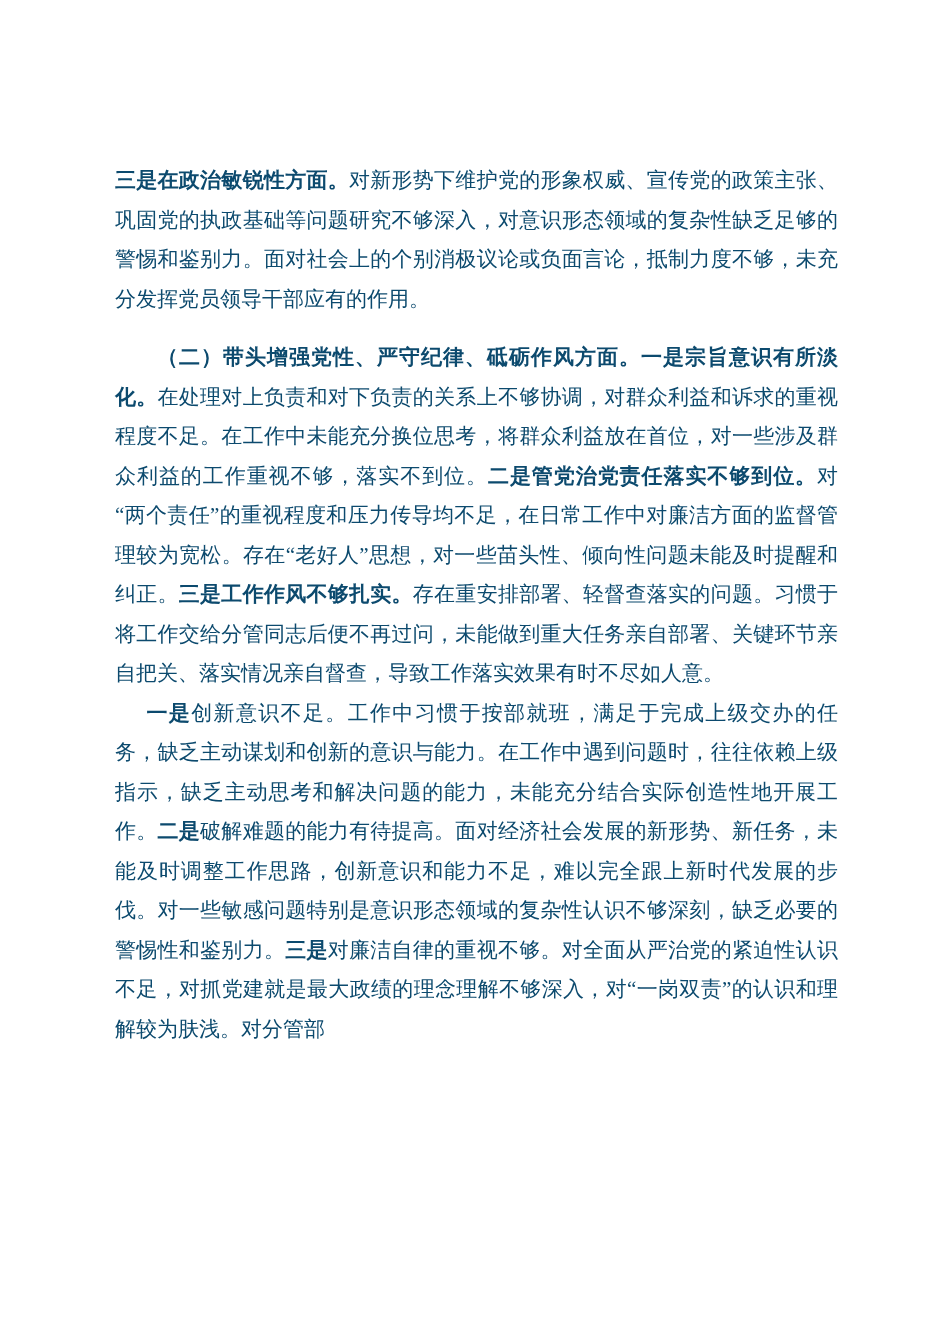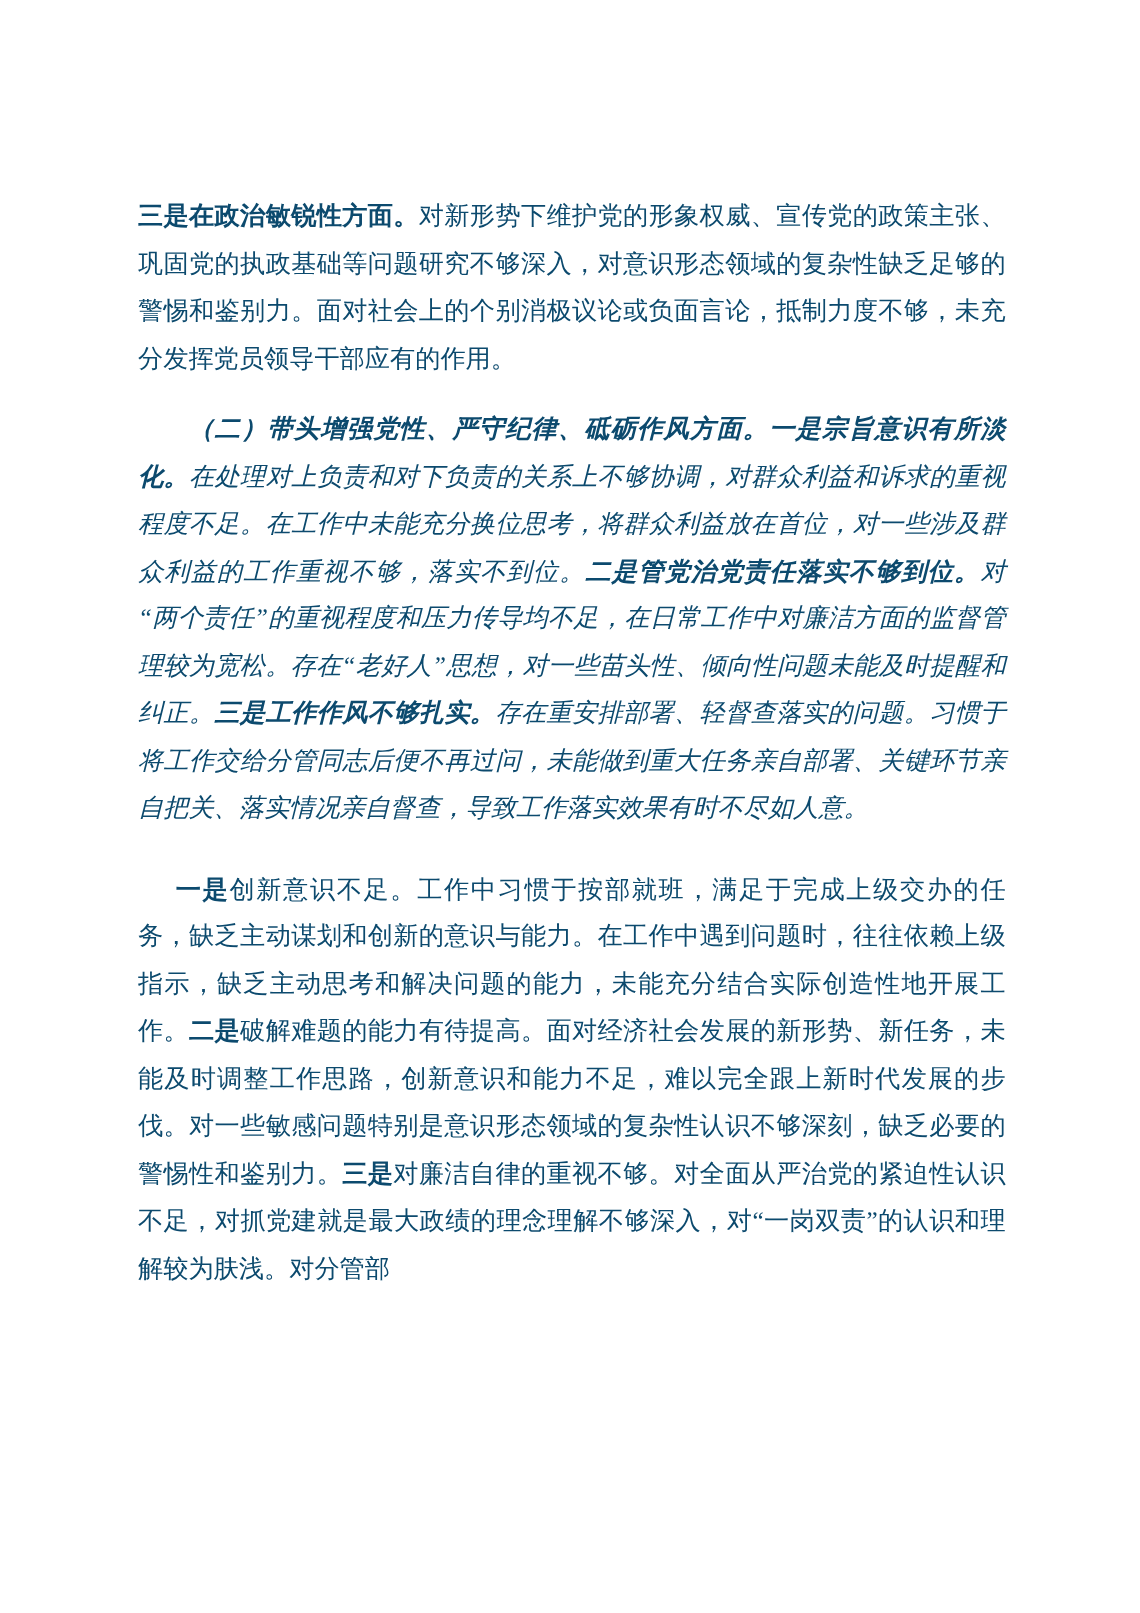--- a/index.html
+++ b/index.html
@@ -25,25 +25,25 @@
     font-size: 21px;
     line-height: 39.5px;
     text-align: justify;
     text-justify: inter-character;
     letter-spacing: 0;
   }
   .doc-body p {
     margin: 0;
     padding: 0;
   }
-  p.indent-2 { text-indent: 2em; font-style: italic; }
+  p.indent-2 { text-indent: 2em; }
   p.indent-15 { text-indent: 1.5em; }
   p.gap-lg { margin-top: 19px; }
   p.gap-sm { margin-top: 4px; }
-  p.gap-md { margin-top: 28px; }
+  p.gap-md { margin-top: 0; }
   .b { font-weight: bold; }
 </style>
 </head>
 <body>
 
 <div class="page">
   <div class="doc-body">
 
     <p>
       <span class="b">三是在政治敏锐性方面。</span><span>对新形势下维护党的形象权威、宣传党的政策主张、巩固党的执政基础等问题研究不够深入，对意识形态领域的复杂性缺乏足够的警惕和鉴别力。面对社会上的个别消极议论或负面言论，抵制力度不够，未充分发挥党员领导干部应有的作用。</span>

